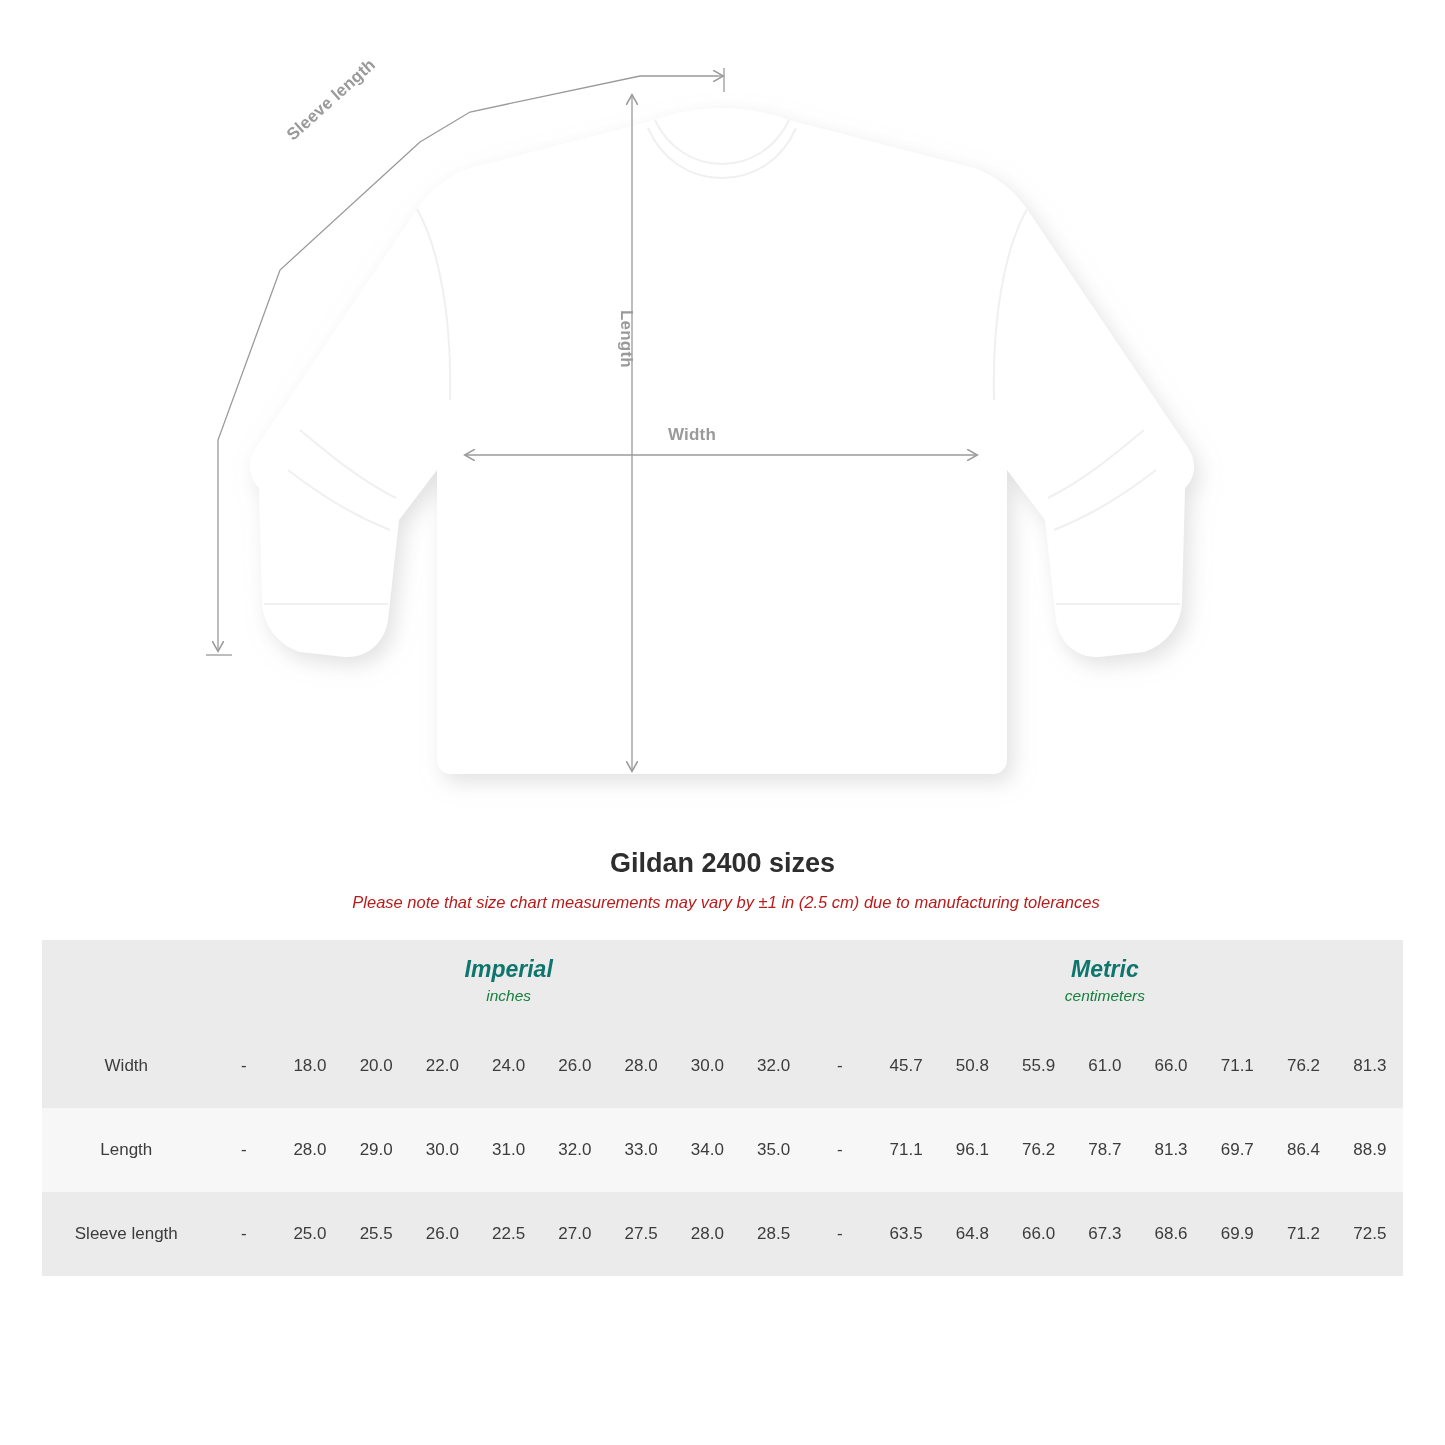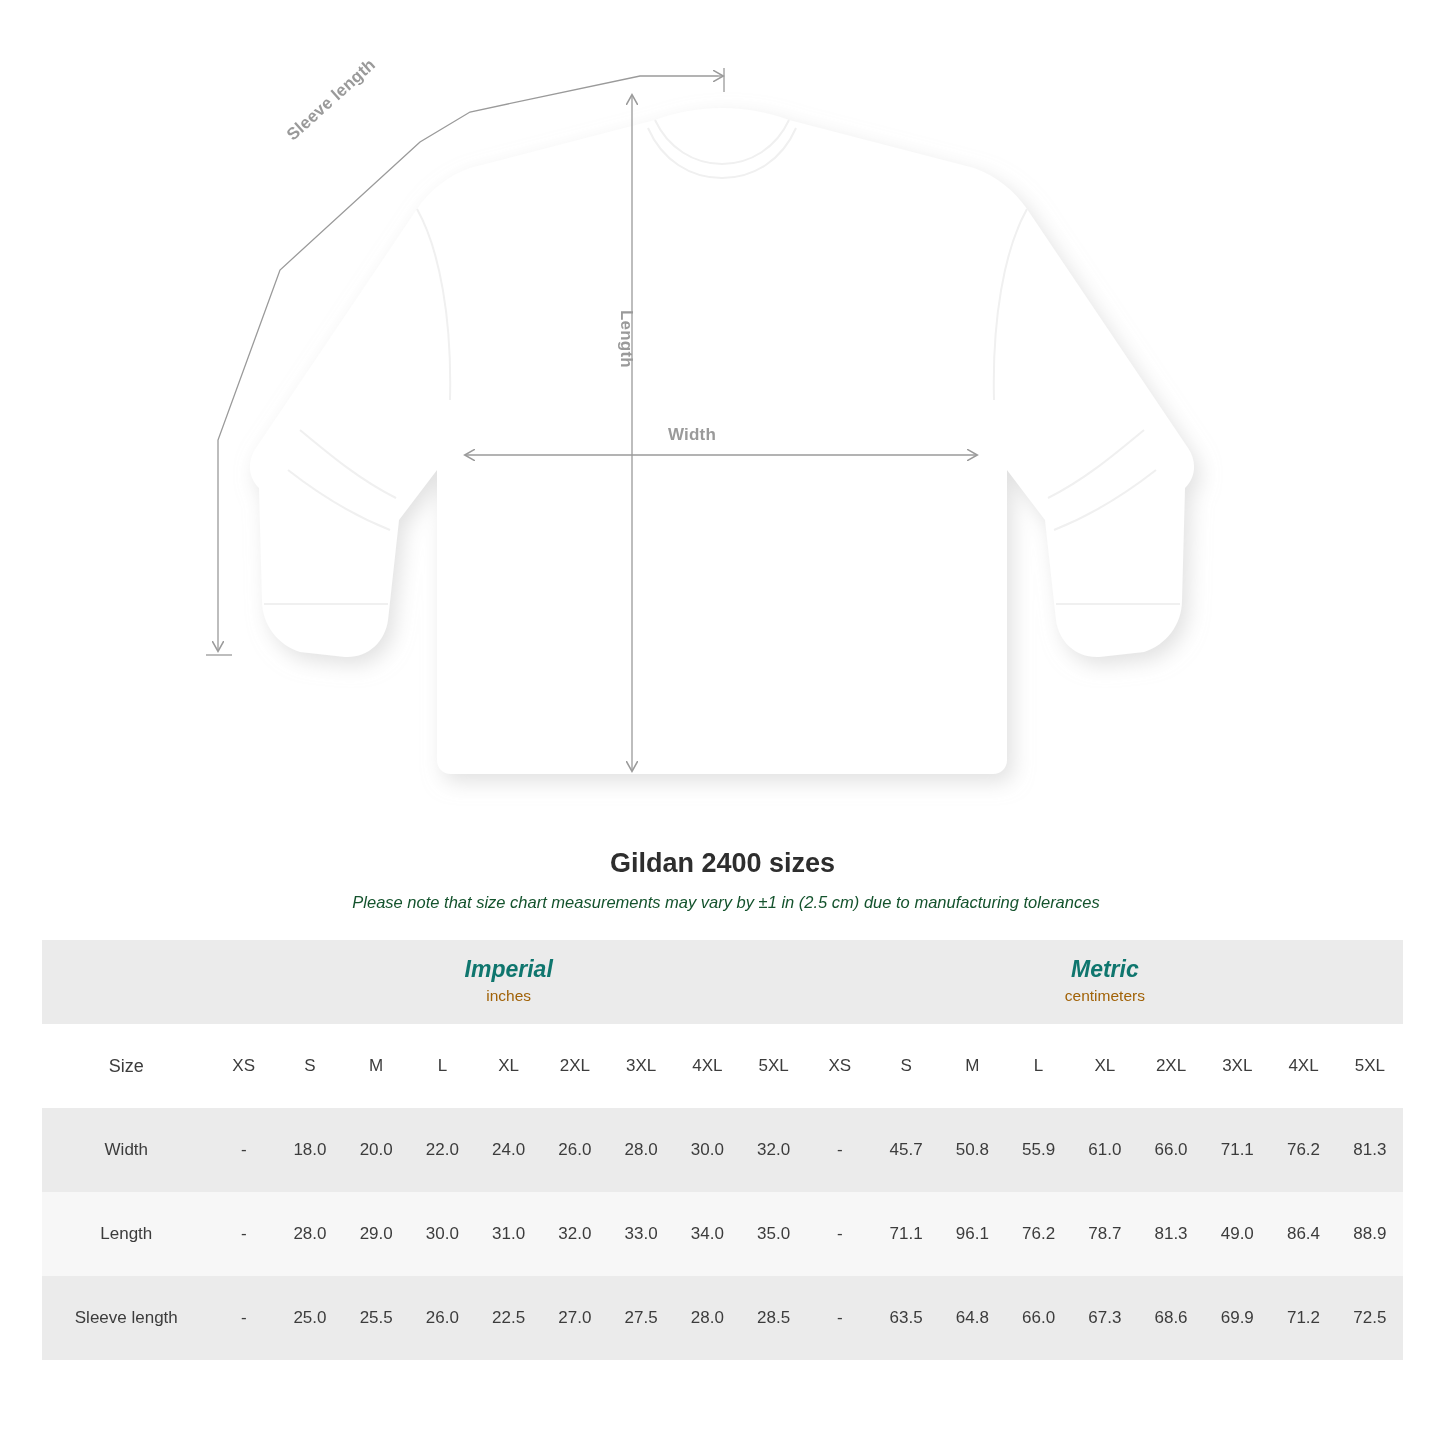--- a/index.html
+++ b/index.html
@@ -60,21 +60,21 @@
   }
   .chart-title {
     font-size: 27px;
     font-weight: bold;
     color: #2e2e2e;
     margin: 0 0 14px 0;
   }
   .chart-note {
     font-size: 16.5px;
     font-style: italic;
-    color: #14532d;
+    color: #b91c1c;
     margin: 0;
     padding-left: 7px;
   }
 
   
   .table-wrap {
     margin: 28px 42px 0 42px;
   }
   table.size-table {
     border-collapse: collapse;
@@ -99,21 +99,22 @@
   }
   .unit-name {
     font-size: 23px;
     font-weight: bold;
     font-style: italic;
     color: #0f766e;
     line-height: 1.25;
   }
   .unit-sub {
     font-size: 15.5px;
-    color: #a16207;
+    font-style: italic;
+    color: #15803d;
     line-height: 1.6;
   }
   
   .head-row td {
     background: #ffffff;
     font-weight: bold;
     font-size: 17px;
     color: #3c3c3c;
   }
   .head-row td.rowlabel {
@@ -251,41 +252,20 @@
         <td></td>
         <td colspan="9">
           <div class="unit-name">Imperial</div>
           <div class="unit-sub">inches</div>
         </td>
         <td colspan="9">
           <div class="unit-name">Metric</div>
           <div class="unit-sub">centimeters</div>
         </td>
       </tr>
-      <tr class="head-row">
-        <td class="rowlabel">Size</td>
-        <td>XS</td>
-        <td>S</td>
-        <td>M</td>
-        <td>L</td>
-        <td>XL</td>
-        <td>2XL</td>
-        <td>3XL</td>
-        <td>4XL</td>
-        <td>5XL</td>
-        <td>XS</td>
-        <td>S</td>
-        <td>M</td>
-        <td>L</td>
-        <td>XL</td>
-        <td>2XL</td>
-        <td>3XL</td>
-        <td>4XL</td>
-        <td>5XL</td>
-      </tr>
 
       <tr class="row-alt">
         <td class="rowlabel">Width</td>
         <td>-</td>
         <td>18.0</td>
         <td>20.0</td>
         <td>22.0</td>
         <td>24.0</td>
         <td>26.0</td>
         <td>28.0</td>
@@ -312,21 +292,21 @@
         <td>32.0</td>
         <td>33.0</td>
         <td>34.0</td>
         <td>35.0</td>
         <td>-</td>
         <td>71.1</td>
         <td>96.1</td>
         <td>76.2</td>
         <td>78.7</td>
         <td>81.3</td>
-        <td>49.0</td>
+        <td>69.7</td>
         <td>86.4</td>
         <td>88.9</td>
       </tr>
 
       <tr class="row-alt">
         <td class="rowlabel">Sleeve length</td>
         <td>-</td>
         <td>25.0</td>
         <td>25.5</td>
         <td>26.0</td>

